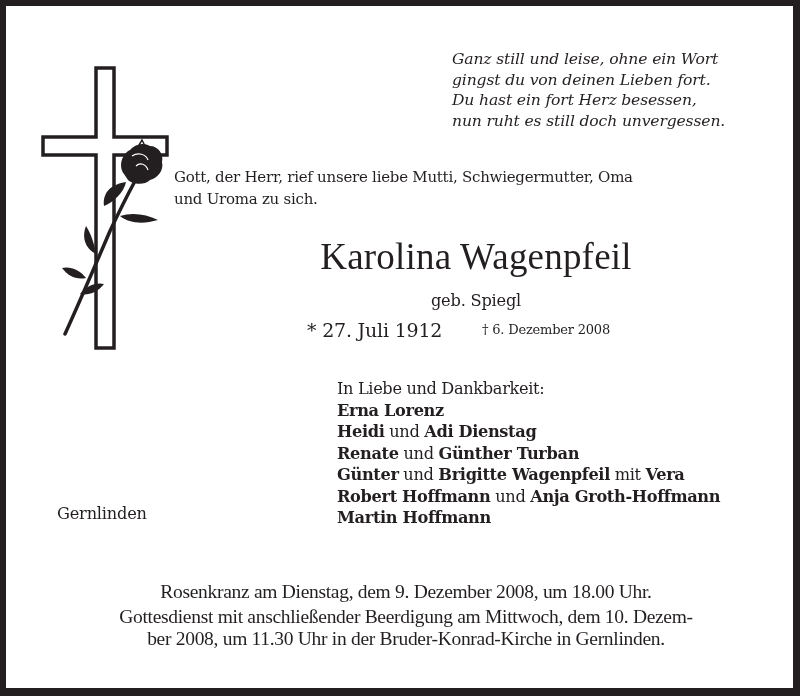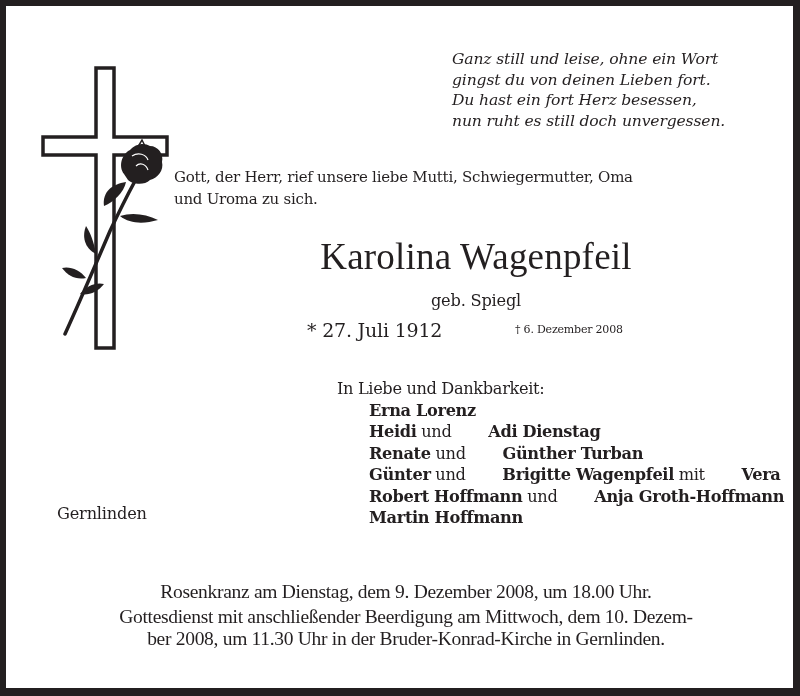--- a/index.html
+++ b/index.html
@@ -5,24 +5,24 @@
   html, body { margin:0; padding:0; }
   body { width:800px; height:696px; background:#231f20; position:relative; overflow:hidden; font-family:"DejaVu Serif", "Liberation Serif", serif; color:#231f20; }
   .sheet { position:absolute; left:6px; top:6px; width:787px; height:682px; background:#ffffff; }
   .abs { position:absolute; white-space:nowrap; }
   .poem { left:446px; top:43px; font-style:italic; font-size:15.6px; line-height:20.5px; font-family:"DejaVu Serif", serif; letter-spacing:-0.15px; }
   .poem div { white-space:nowrap; }
   .intro { left:168px; top:160px; width:600px; text-align:left; font-size:15px; line-height:22px; letter-spacing:-0.25px; }
   .name { left:150px; top:229px; width:640px; text-align:center; font-size:37px; line-height:44px; font-family:"Liberation Serif", serif; letter-spacing:0.2px; }
   .nee { left:260px; top:284px; width:420px; text-align:center; font-size:16.2px; line-height:22px; letter-spacing:-0.2px; }
   .born { left:280px; top:313px; font-size:19px; line-height:22px; letter-spacing:-0.2px;margin-left:21px; }
-  .died { left:476px; top:313px; font-size:11px; line-height:22px; letter-spacing:-0.2px;margin-left:33px; }
+  .died { left:476px; top:313px; font-size:13px; line-height:22px; letter-spacing:-0.2px; }
   .mourners { left:331px; top:372px; font-size:16.2px; line-height:21.5px; letter-spacing:-0.35px; }
   .mourners div { white-space:nowrap; }
-  .mourners b { font-weight:bold;margin-left:32px; }
+  .mourners b { font-weight:bold; }
   .place { left:51px; top:497px; font-size:16.2px; line-height:22px; letter-spacing:-0.2px; }
   .services { left:10px; top:575px; width:780px; text-align:center; font-family:"Liberation Serif", serif; font-size:19.5px; line-height:22px; letter-spacing:-0.3px; }
   .services div { white-space:nowrap; }
   .services .gap { margin-top:3px; }
   .cross { left:34px; top:60px; width:130px; height:286px; }
 </style>
 </head>
 <body>
 
 <div class="sheet">

